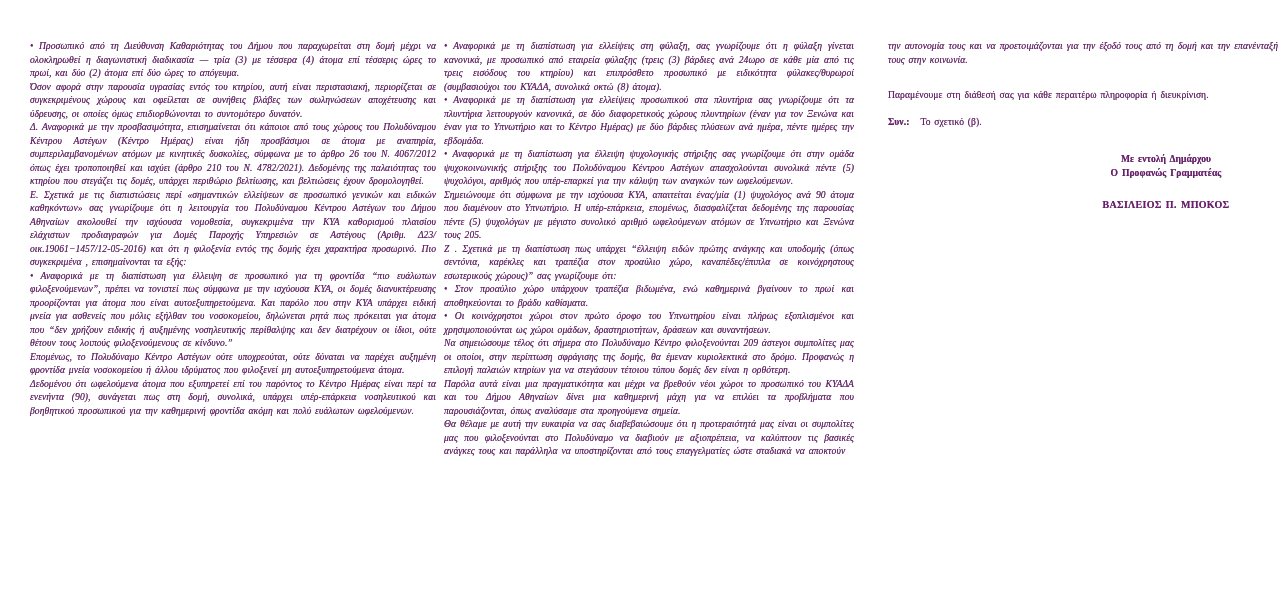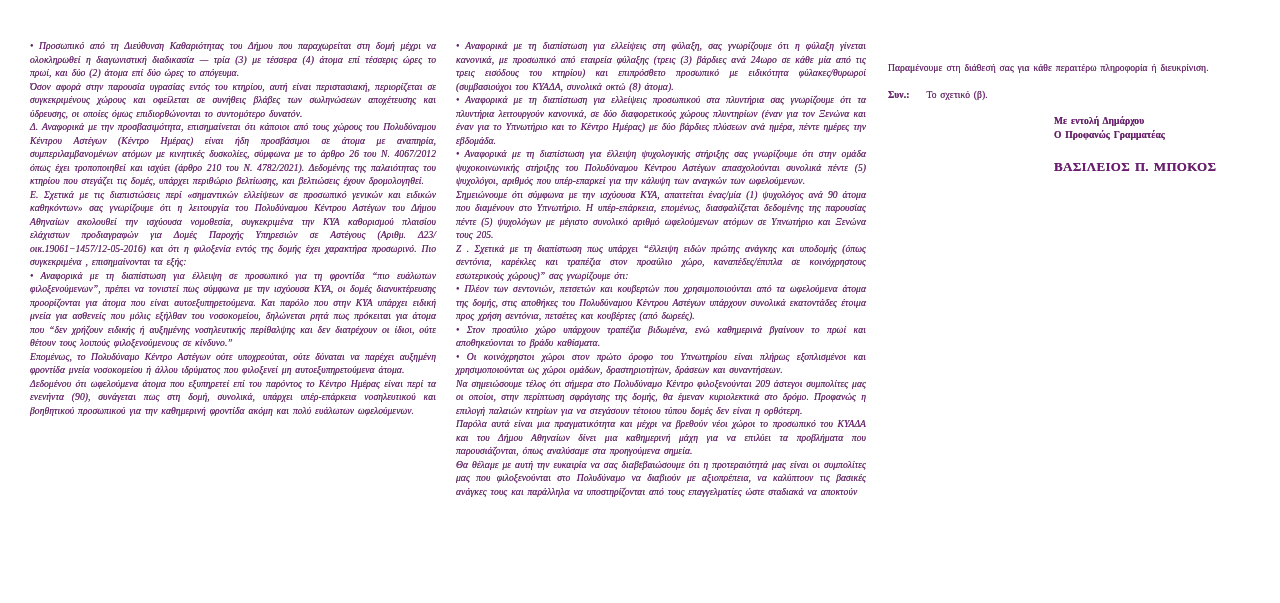--- a/index.html
+++ b/index.html
@@ -25,44 +25,44 @@
     line-height: 13.5px;
     font-style: italic;
     letter-spacing: 0.05px;
     word-spacing: 1.4px;
     text-shadow: 0 0 0.45px rgba(45,45,45,0.75);
   }
   .col p {
     margin: 0;
   }
   #col1 { left: 30px;  width: 406px; }
-  #col2 { left: 456px; width: 410px; }
+  #col2 { left: 444px; width: 410px; }
   #col3 { left: 888px; width: 390px; }
 
   .roman  { font-style: normal; }
   #col3 .closing  { margin-top: 22px; }
   #col3 .attachment {
     margin-top: 13px;
     font-style: normal;
     text-align: left;
   }
-  #col3 .attachment .att-label { font-weight: bold; margin-right: 17px; }
+  #col3 .attachment .att-label { font-weight: bold; margin-right: 11px; }
   .signature-block {
-    margin-top: 13px;
+    margin-top: 24px;
     margin-left: 166px;
     width: 224px;
-    text-align: left;
+    text-align: center;
     font-style: normal;
     font-weight: bold;
     line-height: 13.5px;
     font-family: Liberation Serif, serif;
   }
   .signature-name {
     margin-top: 19px;
-    font-size: 13px;
+    font-size: 10px;
     letter-spacing: 0.3px;
   }
 </style>
 </head>
 <body>
 
 <div class="page">
 
   <div class="col" id="col1">
     <p>• Προσωπικό από τη Διεύθυνση Καθαριότητας του Δήμου που παραχωρείται στη δομή μέχρι να ολοκληρωθεί η διαγωνιστική διαδικασία — τρία (3) με τέσσερα (4) άτομα επί τέσσερις ώρες το πρωί, και δύο (2) άτομα επί δύο ώρες το απόγευμα.</p>
@@ -73,29 +73,29 @@
     <p>Επομένως, το Πολυδύναμο Κέντρο Αστέγων ούτε υποχρεούται, ούτε δύναται να παρέχει αυξημένη φροντίδα μνεία νοσοκομείου ή άλλου ιδρύματος που φιλοξενεί μη αυτοεξυπηρετούμενα άτομα.</p>
     <p>Δεδομένου ότι ωφελούμενα άτομα που εξυπηρετεί επί του παρόντος το Κέντρο Ημέρας είναι περί τα ενενήντα (90), συνάγεται πως στη δομή, συνολικά, υπάρχει υπέρ-επάρκεια νοσηλευτικού και βοηθητικού προσωπικού για την καθημερινή φροντίδα ακόμη και πολύ ευάλωτων ωφελούμενων.</p>
   </div>
 
   <div class="col" id="col2">
     <p>• Αναφορικά με τη διαπίστωση για ελλείψεις στη φύλαξη, σας γνωρίζουμε ότι η φύλαξη γίνεται κανονικά, με προσωπικό από εταιρεία φύλαξης (τρεις (3) βάρδιες ανά 24ωρο σε κάθε μία από τις τρεις εισόδους του κτηρίου) και επιπρόσθετο προσωπικό με ειδικότητα φύλακες/θυρωροί (συμβασιούχοι του ΚΥΑΔΑ, συνολικά οκτώ (8) άτομα).</p>
     <p>• Αναφορικά με τη διαπίστωση για ελλείψεις προσωπικού στα πλυντήρια σας γνωρίζουμε ότι τα πλυντήρια λειτουργούν κανονικά, σε δύο διαφορετικούς χώρους πλυντηρίων (έναν για τον Ξενώνα και έναν για το Υπνωτήριο και το Κέντρο Ημέρας) με δύο βάρδιες πλύσεων ανά ημέρα, πέντε ημέρες την εβδομάδα.</p>
     <p>• Αναφορικά με τη διαπίστωση για έλλειψη ψυχολογικής στήριξης σας γνωρίζουμε ότι στην ομάδα ψυχοκοινωνικής στήριξης του Πολυδύναμου Κέντρου Αστέγων απασχολούνται συνολικά πέντε (5) ψυχολόγοι, αριθμός που υπέρ-επαρκεί για την κάλυψη των αναγκών των ωφελούμενων.</p>
     <p>Σημειώνουμε ότι σύμφωνα με την ισχύουσα ΚΥΑ, απαιτείται ένας/μία (1) ψυχολόγος ανά 90 άτομα που διαμένουν στο Υπνωτήριο. Η υπέρ-επάρκεια, επομένως, διασφαλίζεται δεδομένης της παρουσίας πέντε (5) ψυχολόγων με μέγιστο συνολικό αριθμό ωφελούμενων ατόμων σε Υπνωτήριο και Ξενώνα τους 205.</p>
     <p>Ζ . Σχετικά με τη διαπίστωση πως υπάρχει “έλλειψη ειδών πρώτης ανάγκης και υποδομής (όπως σεντόνια, καρέκλες και τραπέζια στον προαύλιο χώρο, καναπέδες/έπιπλα σε κοινόχρηστους εσωτερικούς χώρους)” σας γνωρίζουμε ότι:</p>
-    <p>• Πλέον των σεντονιών, πετσετών και κουβερτών που χρησιμοποιούνται από τα ωφελούμενα άτομα της δομής, στις αποθήκες του Πολυδύναμου Κέντρου Αστέγων υπάρχουν συνολικά εκατοντάδες έτοιμα προς χρήση σεντόνια, πετσέτες και κουβέρτες (από δωρεές).</p>
     <p>• Στον προαύλιο χώρο υπάρχουν τραπέζια βιδωμένα, ενώ καθημερινά βγαίνουν το πρωί και αποθηκεύονται το βράδυ καθίσματα.</p>
     <p>• Οι κοινόχρηστοι χώροι στον πρώτο όροφο του Υπνωτηρίου είναι πλήρως εξοπλισμένοι και χρησιμοποιούνται ως χώροι ομάδων, δραστηριοτήτων, δράσεων και συναντήσεων.</p>
     <p>Να σημειώσουμε τέλος ότι σήμερα στο Πολυδύναμο Κέντρο φιλοξενούνται 209 άστεγοι συμπολίτες μας οι οποίοι, στην περίπτωση σφράγισης της δομής, θα έμεναν κυριολεκτικά στο δρόμο. Προφανώς η επιλογή παλαιών κτηρίων για να στεγάσουν τέτοιου τύπου δομές δεν είναι η ορθότερη.</p>
     <p>Παρόλα αυτά είναι μια πραγματικότητα και μέχρι να βρεθούν νέοι χώροι το προσωπικό του ΚΥΑΔΑ και του Δήμου Αθηναίων δίνει μια καθημερινή μάχη για να επιλύει τα προβλήματα που παρουσιάζονται, όπως αναλύσαμε στα προηγούμενα σημεία.</p>
     <p>Θα θέλαμε με αυτή την ευκαιρία να σας διαβεβαιώσουμε ότι η προτεραιότητά μας είναι οι συμπολίτες μας που φιλοξενούνται στο Πολυδύναμο να διαβιούν με αξιοπρέπεια, να καλύπτουν τις βασικές ανάγκες τους και παράλληλα να υποστηρίζονται από τους επαγγελματίες ώστε σταδιακά να αποκτούν</p>
   </div>
 
   <div class="col" id="col3">
+    <p>την αυτονομία τους και να προετοιμάζονται για την έξοδό τους από τη δομή και την επανένταξή τους στην κοινωνία.</p>
     <p class="roman closing">Παραμένουμε στη διάθεσή σας για κάθε περαιτέρω πληροφορία ή διευκρίνιση.</p>
     <p class="attachment">
       <span class="att-label">Συν.:</span><span>Το σχετικό (β).</span>
     </p>
     <div class="signature-block">
       <div>Με εντολή Δημάρχου</div>
       <div>Ο Προφανώς Γραμματέας</div>
       <div class="signature-name">ΒΑΣΙΛΕΙΟΣ Π. ΜΠΟΚΟΣ</div>
     </div>
   </div>

